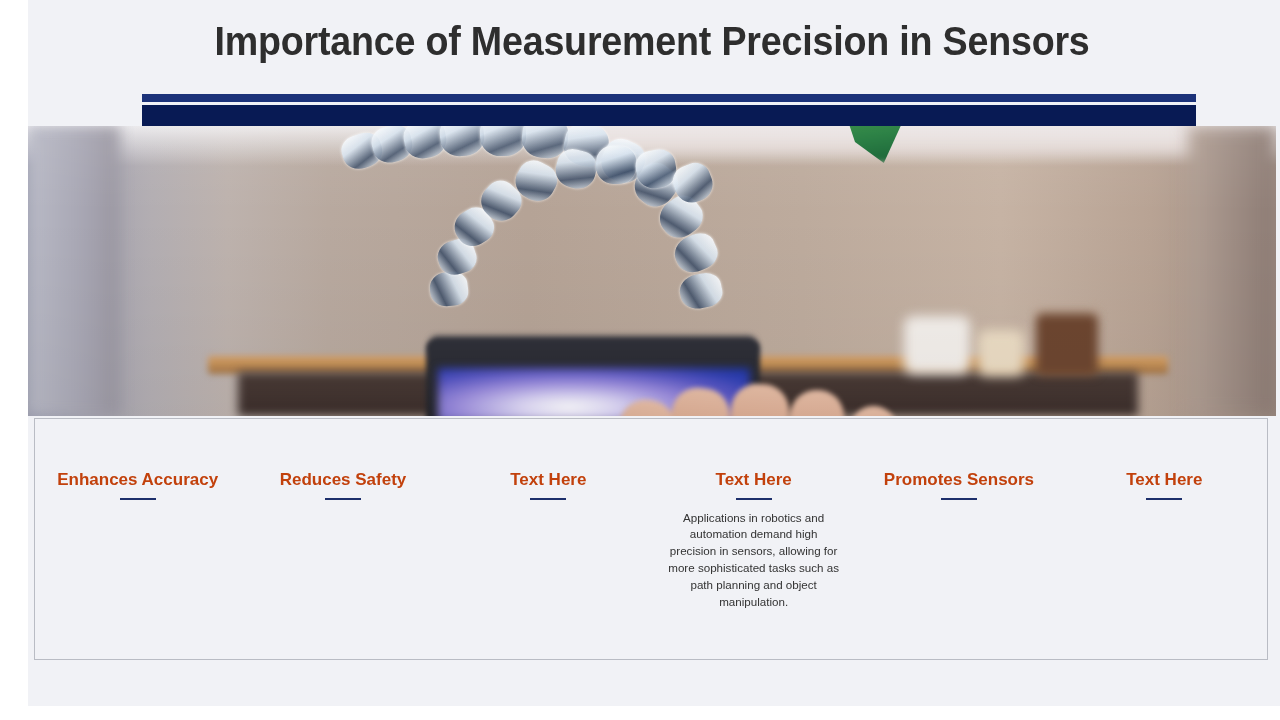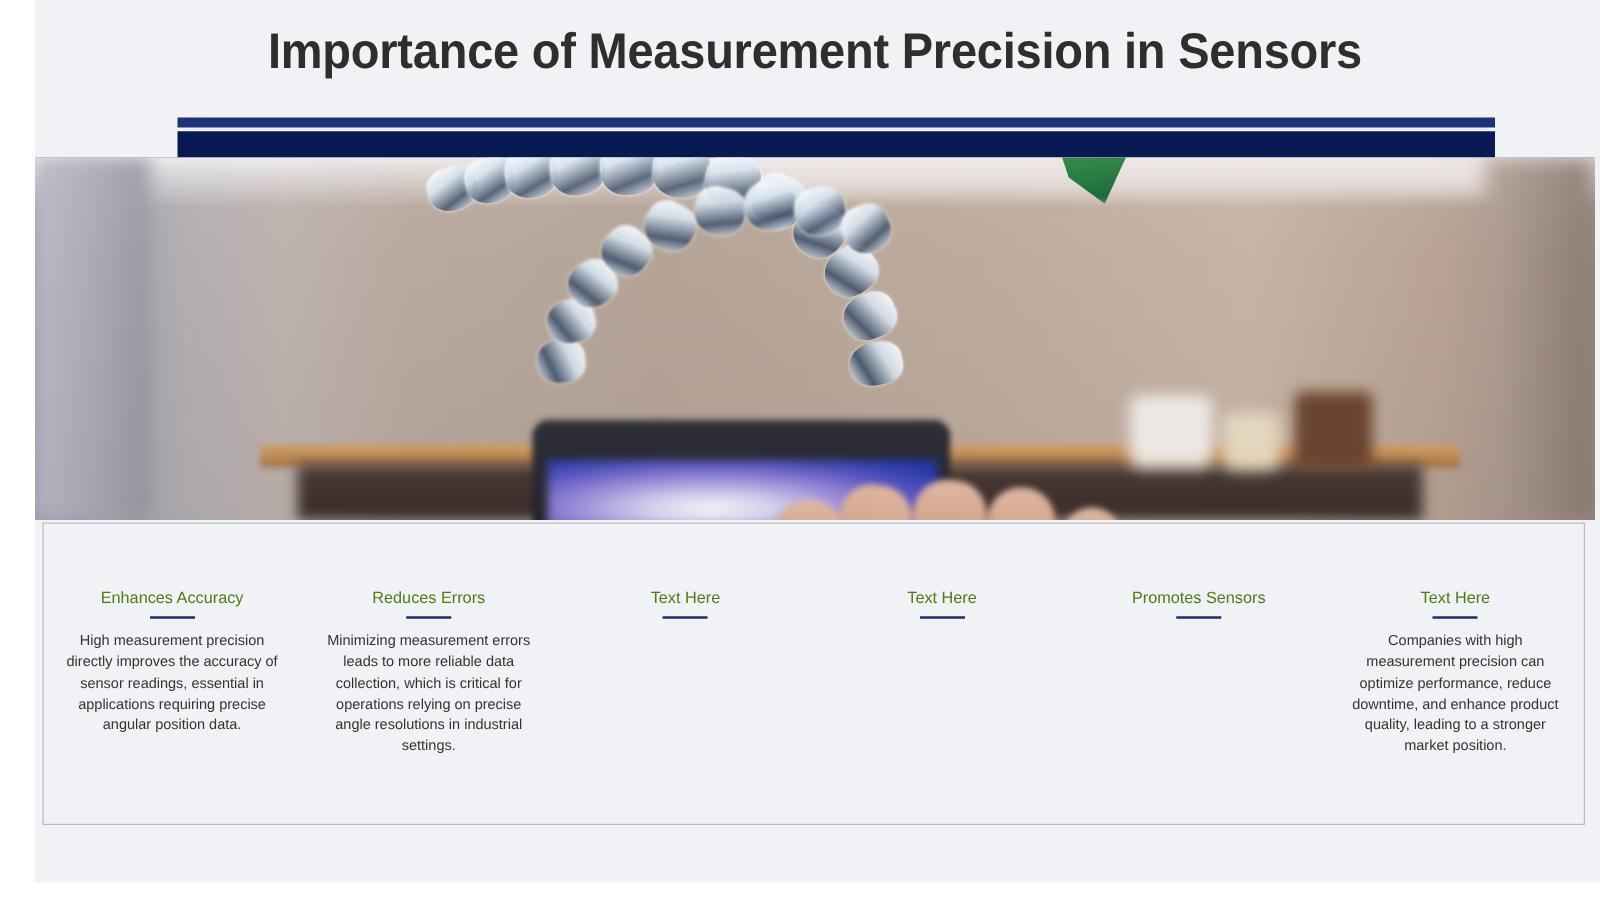--- a/index.html
+++ b/index.html
@@ -240,23 +240,23 @@
 
   .card {
     flex: 1 1 0;
     padding: 0 8px;
     box-sizing: border-box;
     text-align: center;
   }
 
   .card-title {
     font-family: "Liberation Sans Narrow", "Liberation Sans", sans-serif;
-    font-size: 13px;
-    font-weight: normal;
-    color: #4d7c0f;
+    font-size: 17px;
+    font-weight: bold;
+    color: #c2410c;
     line-height: 1.1;
     white-space: nowrap;
   }
 
   .card-divider {
     width: 36px;
     height: 2px;
     background: #1d2f6b;
     margin: 8px auto 10px auto;
   }
@@ -341,46 +341,44 @@
 
     <div class="photo-layer photo-veil"></div>
   </div>
 
   <div class="cards-panel">
     <div class="cards-row">
 
       <div class="card">
         <div class="card-title">Enhances Accuracy</div>
         <div class="card-divider"></div>
-        <div class="card-body">High measurement precision directly improves the accuracy of sensor readings, essential in applications requiring precise angular position data.</div>
-      </div>
-
-      <div class="card">
-        <div class="card-title">Reduces Errors</div>
-        <div class="card-divider"></div>
-        <div class="card-body">Minimizing measurement errors leads to more reliable data collection, which is critical for operations relying on precise angle resolutions in industrial settings.</div>
+      </div>
+
+      <div class="card">
+        <div class="card-title">Reduces Safety</div>
+        <div class="card-divider"></div>
       </div>
 
       <div class="card">
         <div class="card-title">Text Here</div>
         <div class="card-divider"></div>
       </div>
 
       <div class="card">
         <div class="card-title">Text Here</div>
         <div class="card-divider"></div>
+        <div class="card-body">Applications in robotics and automation demand high precision in sensors, allowing for more sophisticated tasks such as path planning and object manipulation.</div>
       </div>
 
       <div class="card">
         <div class="card-title">Promotes Sensors</div>
         <div class="card-divider"></div>
       </div>
 
       <div class="card">
         <div class="card-title">Text Here</div>
         <div class="card-divider"></div>
-        <div class="card-body">Companies with high measurement precision can optimize performance, reduce downtime, and enhance product quality, leading to a stronger market position.</div>
       </div>
 
     </div>
   </div>
 
 </div>
 
 </body></html>

